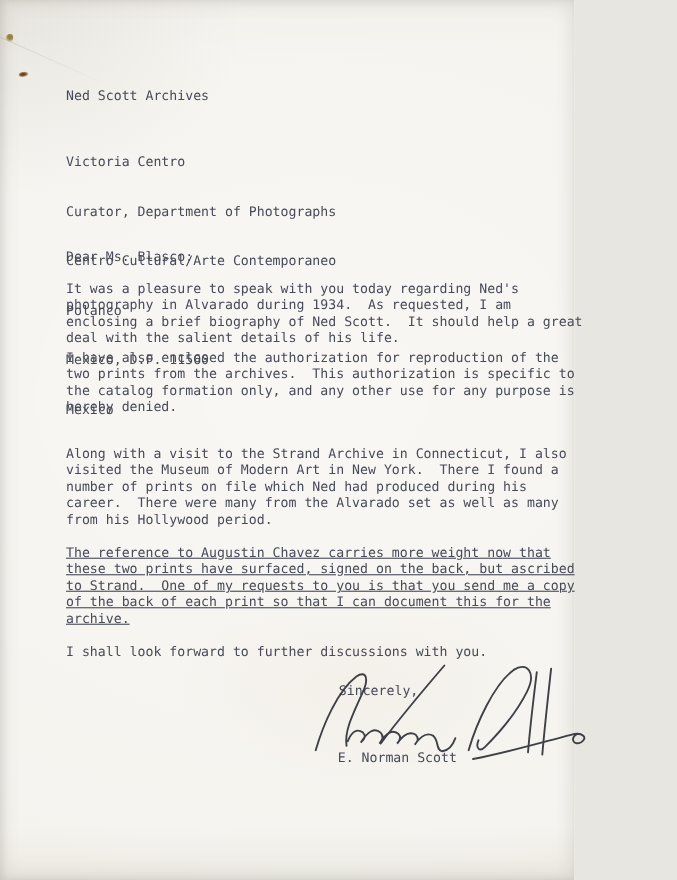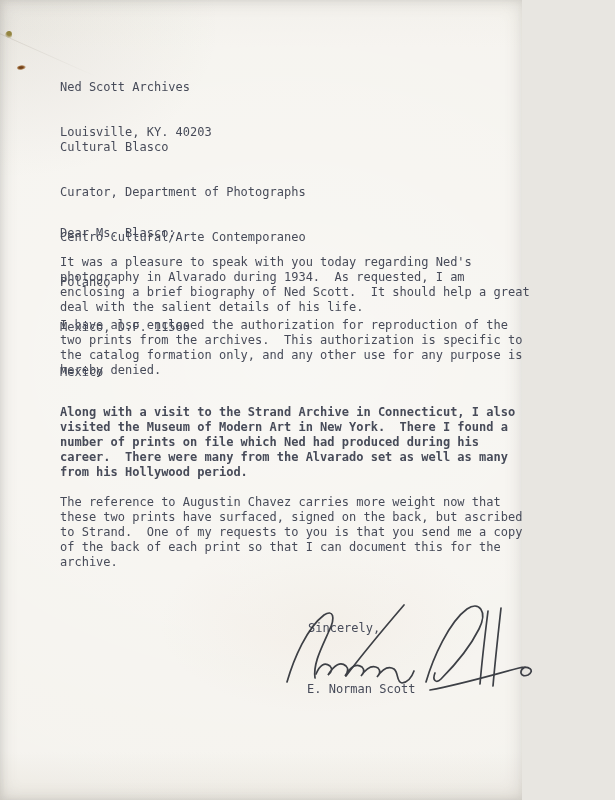--- a/index.html
+++ b/index.html
@@ -40,44 +40,43 @@
     transform:rotate(-8deg);
   }
   .blk{position:absolute;white-space:pre-wrap;}
   .sender{left:60px;top:50px;}
   .recipient{left:60px;top:110px;}
   .dateblock{left:415px;top:185px;}
   .salutation{left:60px;top:226px;}
   .para{left:60px;width:500px;}
   .p1{top:255px;}
   .p2{top:318px;}
-  .p3{top:405px;font-weight:bold;}
-  .p4{top:495px;}
+  .p3{top:405px;}
+  .p4{top:495px;text-decoration:underline;}
   .p5{top:585px;}
   .closing{left:308px;top:621px;}
   .typedname{left:307px;top:682px;}
   .sig{position:absolute;left:280px;top:598px;width:262px;height:102px;}
   .sig svg{display:block;width:100%;height:100%;}
 </style>
 </head>
 <body>
 
 <div class="paper">
 
   <div class="crease"></div>
   <div class="speck1"></div>
   <div class="speck2"></div>
 
   <div class="blk sender">
     <div>Ned Scott Archives</div>
-    <div>Louisville, KY. 40203</div>
   </div>
 
   <div class="blk recipient">
-    <div>Cultural Blasco</div>
+    <div>Victoria Centro</div>
     <div>Curator, Department of Photographs</div>
     <div>Centro Cultural/Arte Contemporaneo</div>
     <div>Polanco</div>
     <div>Mexico, D.F. 11560</div>
     <div>Mexico</div>
   </div>
 
 
   <div class="blk salutation">Dear Ms. Blasco:</div>
 
@@ -92,20 +91,21 @@
   <div class="blk para p3">Along with a visit to the Strand Archive in Connecticut, I also
 visited the Museum of Modern Art in New York.  There I found a
 number of prints on file which Ned had produced during his
 career.  There were many from the Alvarado set as well as many
 from his Hollywood period.</div>
   <div class="blk para p4">The reference to Augustin Chavez carries more weight now that
 these two prints have surfaced, signed on the back, but ascribed
 to Strand.  One of my requests to you is that you send me a copy
 of the back of each print so that I can document this for the
 archive.</div>
+  <div class="blk para p5">I shall look forward to further discussions with you.</div>
 
   <div class="blk closing">Sincerely,</div>
 
   <div class="sig">
     <svg viewBox="0 0 262 102" xmlns="http://www.w3.org/2000/svg">
       <g fill="none" stroke="#2e3138" stroke-width="1.7" stroke-linecap="round" opacity="0.92">
 
         <path d="M 7,84 C 14,60 27,30 44,17 C 53,11 56,19 49,33 C 41,51 33,66 35,80"></path>
 
         <path d="M 66,78 C 84,54 106,28 124,7"></path>

